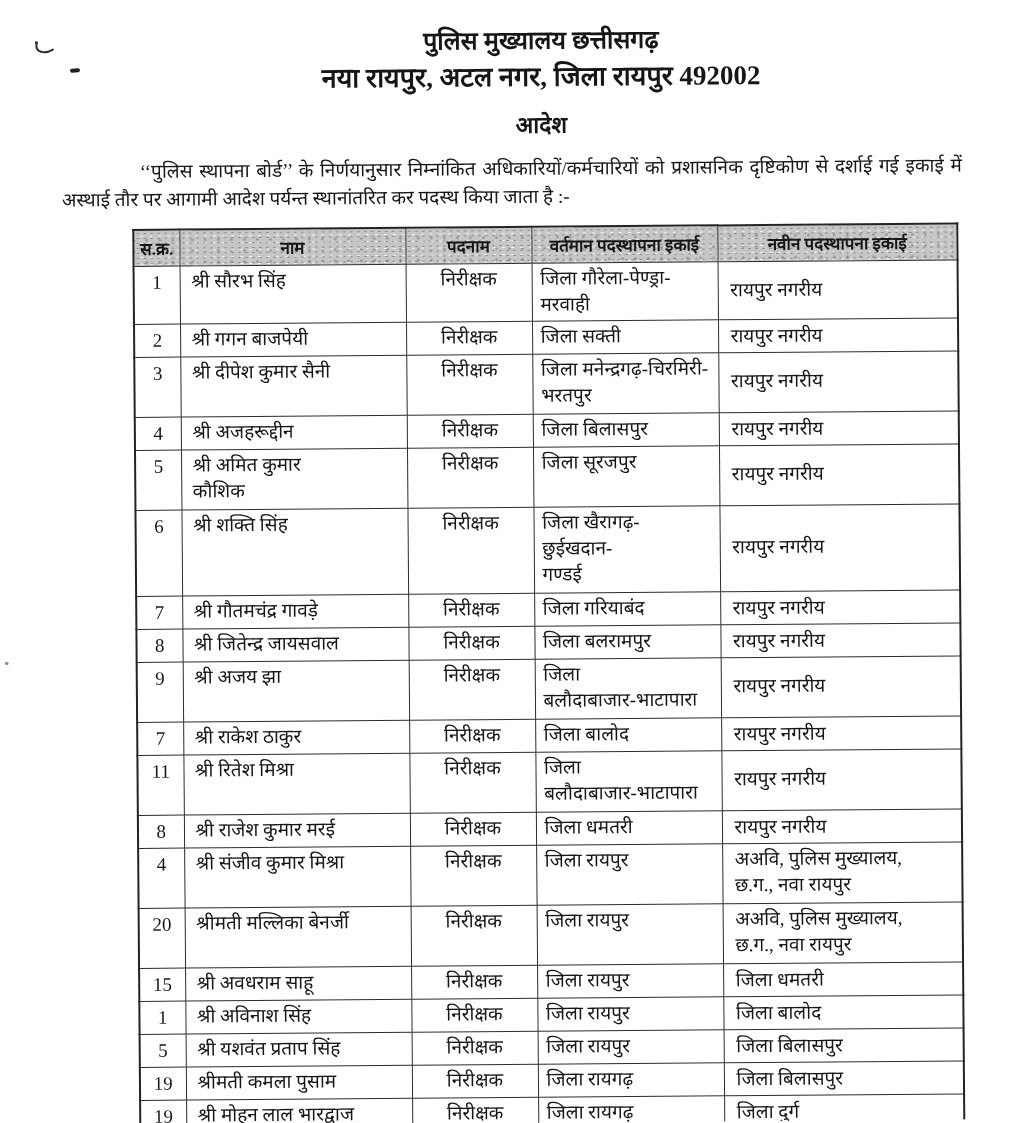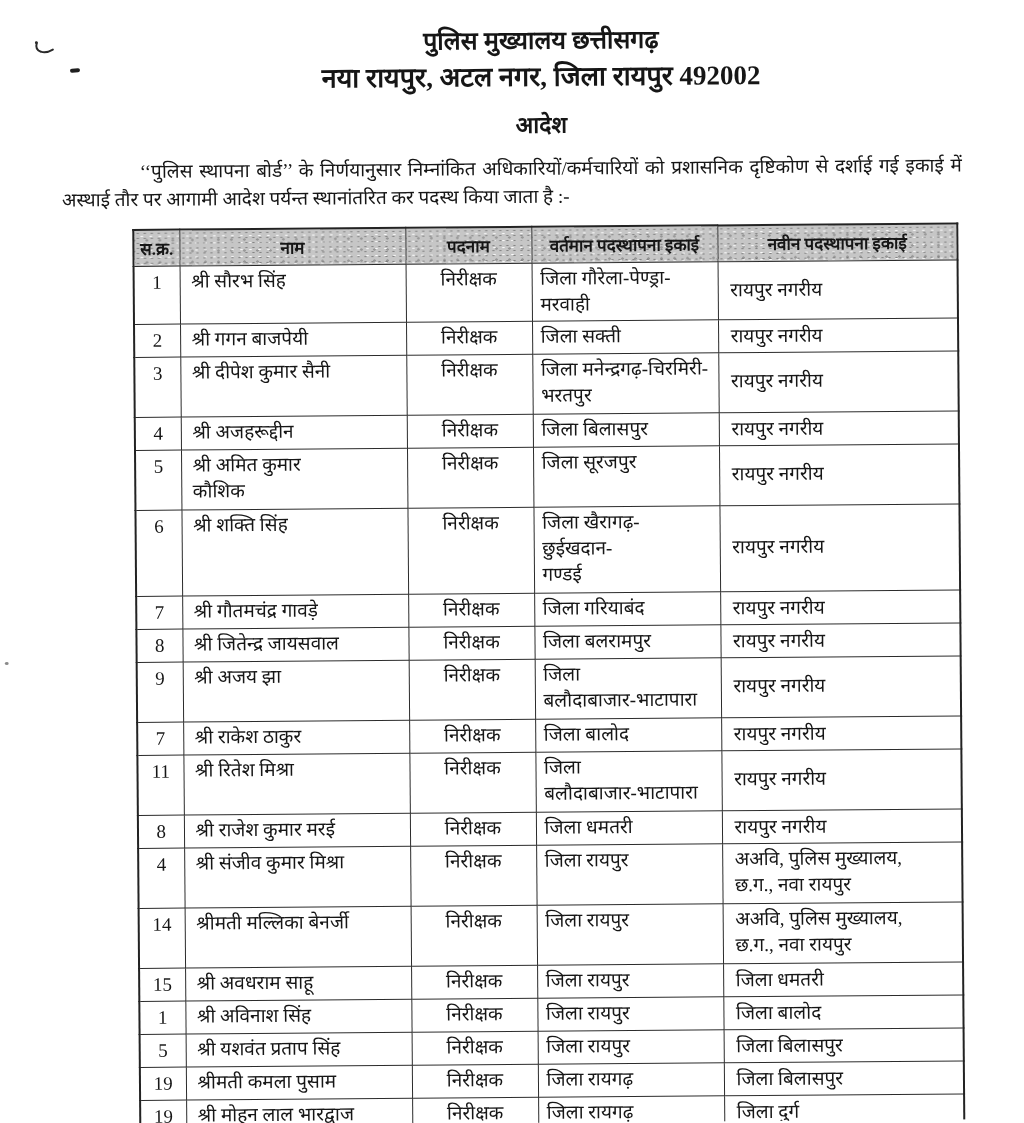--- a/index.html
+++ b/index.html
@@ -205,21 +205,21 @@
     </tr>
         <tr class="tall">
       <td class="c-sno">4</td>
       <td class="c-name">श्री संजीव कुमार मिश्रा</td>
       <td class="c-desig">निरीक्षक</td>
       <td class="c-cur">जिला रायपुर</td>
       <td class="c-new">अअवि, पुलिस मुख्यालय,
 छ.ग., नवा रायपुर</td>
     </tr>
         <tr class="tall">
-      <td class="c-sno">14</td>
+      <td class="c-sno">20</td>
       <td class="c-name">श्रीमती मल्लिका बेनर्जी</td>
       <td class="c-desig">निरीक्षक</td>
       <td class="c-cur">जिला रायपुर</td>
       <td class="c-new">अअवि, पुलिस मुख्यालय,
 छ.ग., नवा रायपुर</td>
     </tr>
         <tr>
       <td class="c-sno">15</td>
       <td class="c-name">श्री अवधराम साहू</td>
       <td class="c-desig">निरीक्षक</td>

